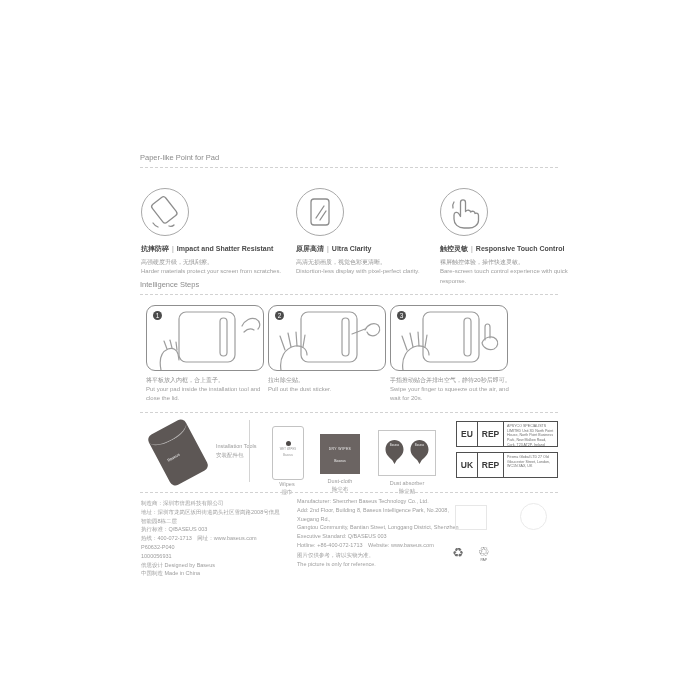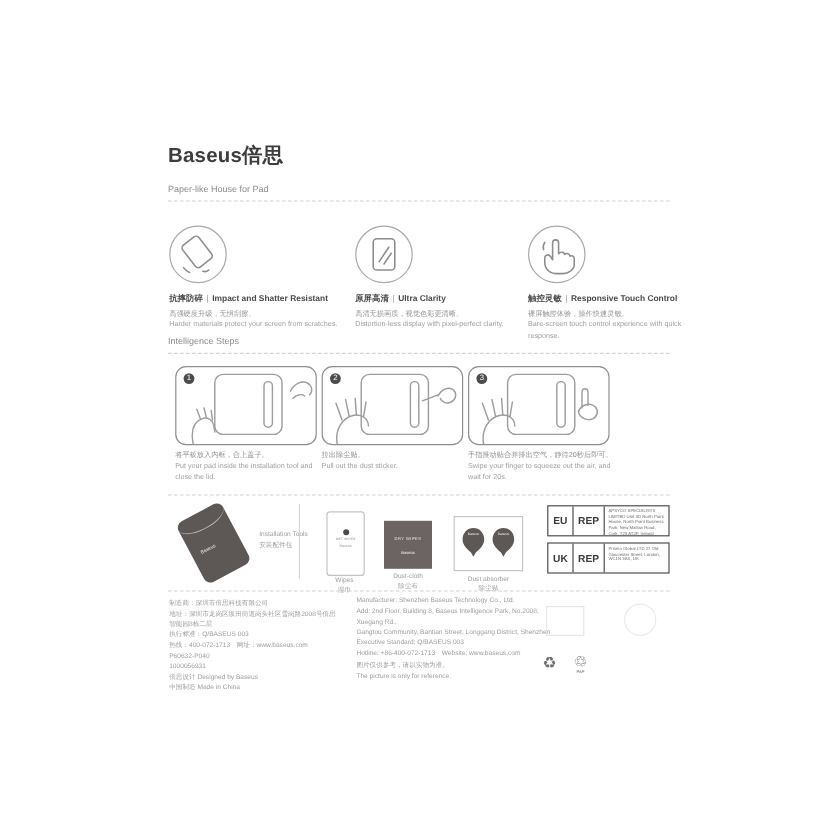--- a/index.html
+++ b/index.html
@@ -57,23 +57,22 @@
   .marks-sq{left:455px;top:505px;width:30px;height:23px;border:1px solid #e7e7e7;}
   .marks-ci{left:520px;top:503px;width:25px;height:25px;border:1px solid #eaeaea;border-radius:50%;}
   .recy{font-size:13px;color:#6e6e6e;line-height:1;}
   .pap{font-size:3.5px;color:#6e6e6e;text-align:center;line-height:1.2;}
 </style>
 </head>
 <body>
 
 <div class="sheet">
 
-  <div class="abs logo">Baseus倍思</div>
-
-  <div class="abs sec-label" style="left:140px;top:153px;">Paper-like House for Pad</div>
+
+  <div class="abs sec-label" style="left:140px;top:153px;">Paper-like Point for Pad</div>
   <div class="abs hr" style="top:167px;"></div>
 
   <div class="abs feature" style="left:141px;width:152px;">
     <div class="fcircle">
       <svg width="46" height="46" viewBox="0 0 46 46">
         <g transform="rotate(-38 23 21)">
             <rect x="14" y="9" width="17" height="23" rx="3"></rect>
           </g>
         <path d="M11,34 q2,3 5,4"></path>
           <path d="M27,37 q3,1 5,-1"></path>

